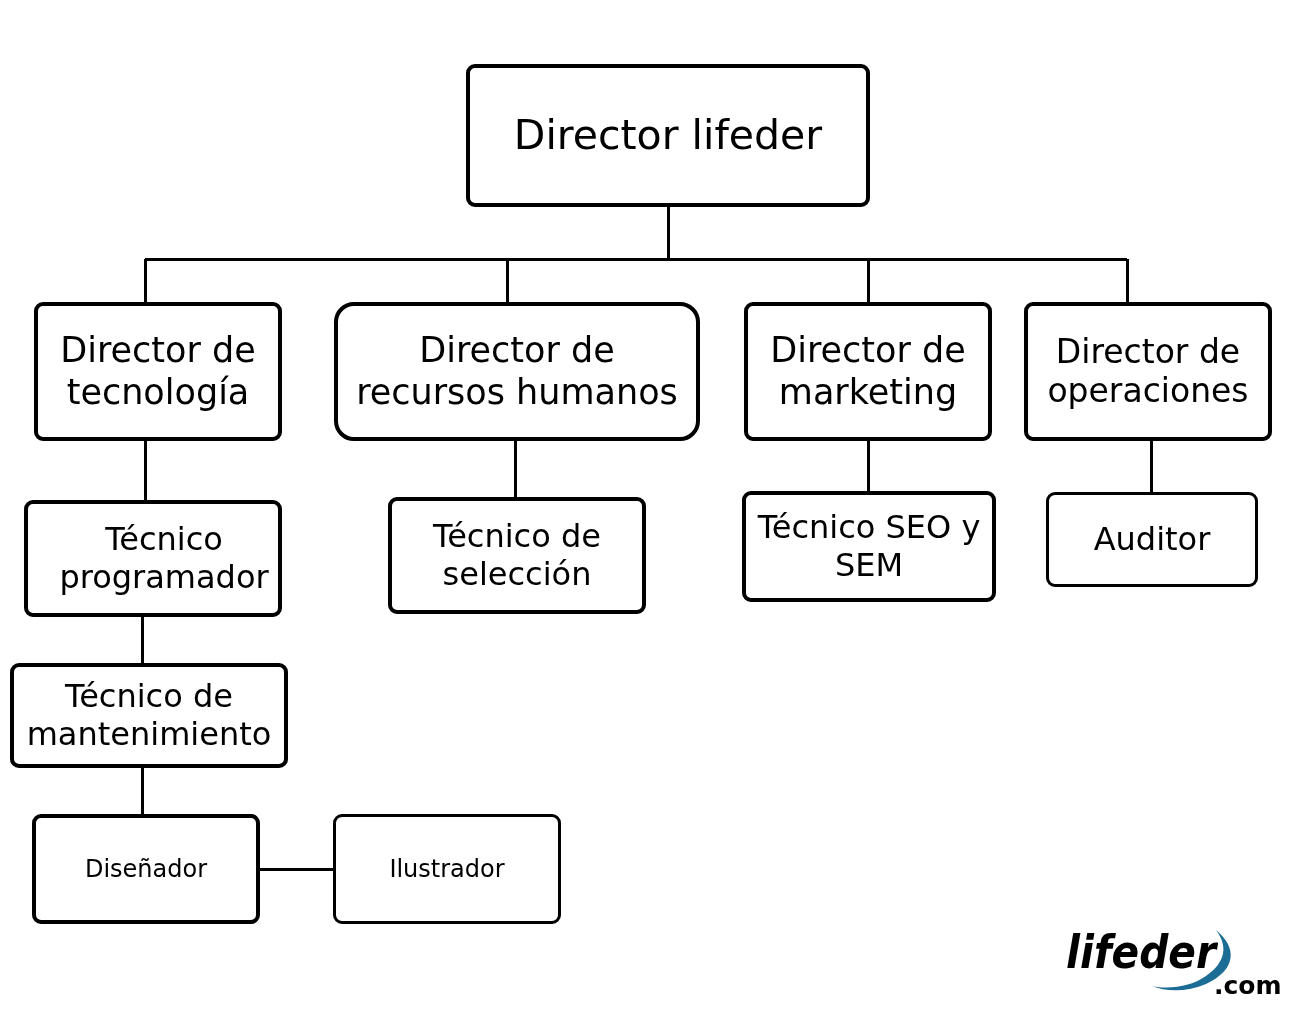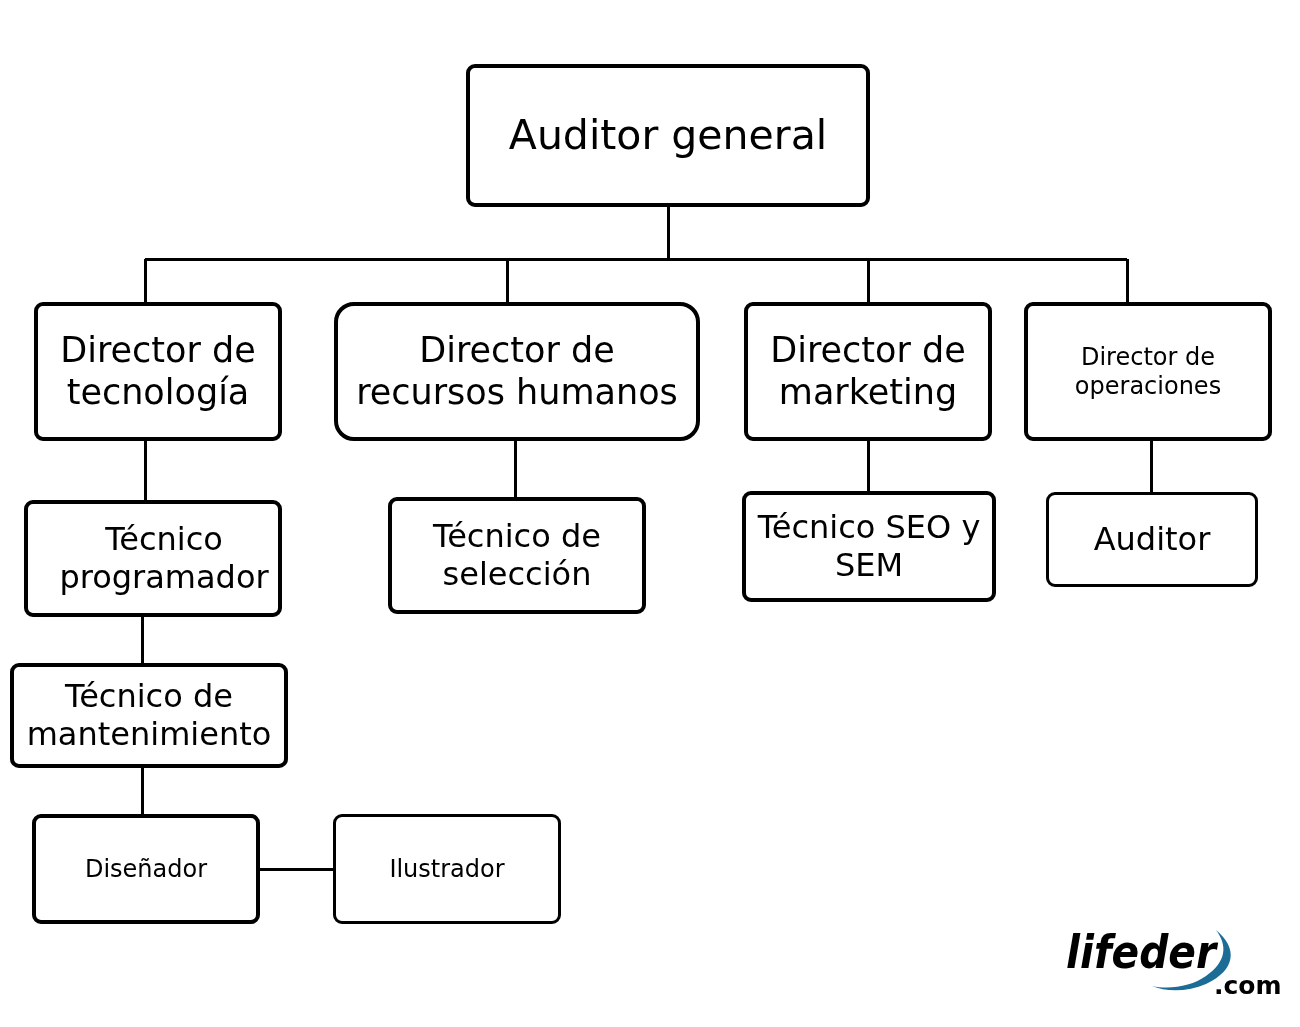--- a/index.html
+++ b/index.html
@@ -37,21 +37,21 @@
     padding: 2px 6px;
     z-index: 2;
   }
   .node.thin { border-width: 3px; }
   .node-label { display: block; width: 100%; }
 
   #node-director-general { left: 466px; top: 64px; width: 404px; height: 143px; font-size: 41px; }
   #node-director-tecnologia { left: 34px; top: 302px; width: 248px; height: 139px; font-size: 35px; }
   #node-director-rrhh { left: 334px; top: 302px; width: 366px; height: 139px; font-size: 35px; border-radius: 20px; }
   #node-director-marketing { left: 744px; top: 302px; width: 248px; height: 139px; font-size: 35px; }
-  #node-director-operaciones { left: 1024px; top: 302px; width: 248px; height: 139px; font-size: 24px; }
+  #node-director-operaciones { left: 1024px; top: 302px; width: 248px; height: 139px; font-size: 33px; }
   #node-tecnico-programador { left: 24px; top: 500px; width: 258px; height: 117px; font-size: 32px; padding-left: 28px; }
   #node-tecnico-seleccion { left: 388px; top: 497px; width: 258px; height: 117px; font-size: 32px; }
   #node-tecnico-seo { left: 742px; top: 491px; width: 254px; height: 111px; font-size: 32px; }
   #node-auditor { left: 1046px; top: 492px; width: 212px; height: 95px; font-size: 32px; }
   #node-tecnico-mantenimiento { left: 10px; top: 663px; width: 278px; height: 105px; font-size: 32px; }
   #node-disenador { left: 32px; top: 814px; width: 228px; height: 110px; font-size: 24px; }
   #node-ilustrador { left: 333px; top: 814px; width: 228px; height: 110px; font-size: 24px; border-width: 3px; }
 
   #brand-logo {
     position: absolute;
@@ -85,21 +85,21 @@
       <line x1="1151" y1="440" x2="1151" y2="494"></line>
 
       <line x1="142" y1="616" x2="142" y2="665"></line>
       <line x1="142" y1="767" x2="142" y2="816"></line>
 
       <line x1="259" y1="869" x2="334" y2="869"></line>
     </g>
   </svg>
 
   <div class="node" id="node-director-general">
-    <span class="node-label">Auditor general</span>
+    <span class="node-label">Director lifeder</span>
   </div>
 
   <div class="node" id="node-director-tecnologia">
     <span class="node-label">Director de tecnología</span>
   </div>
 
   <div class="node" id="node-director-rrhh">
     <span class="node-label">Director de recursos humanos</span>
   </div>
 

